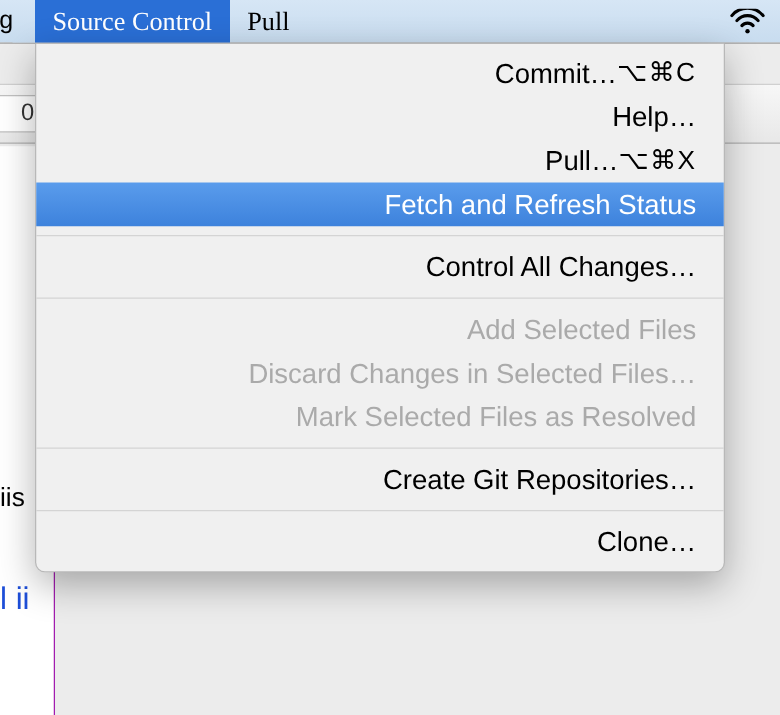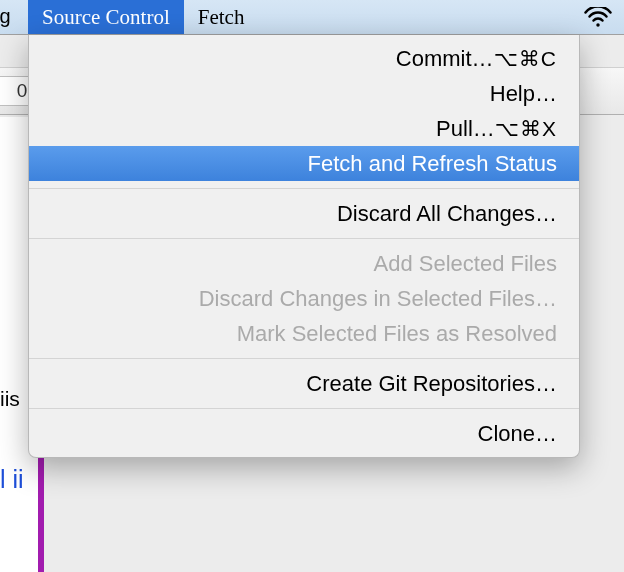--- a/index.html
+++ b/index.html
@@ -97,21 +97,21 @@
       color: #333;
       font-size: 19px;
     }
     .bg-side {
       position: absolute;
       top: 82px;
       left: 0;
       width: 44px;
       height: 455px;
       background: #fff;
-      border-right: 6px solid #a21caf;
+      border-right: 1px solid #a21caf;
     }
     .bg-text1 {
       position: absolute;
       top: 270px;
       left: 0;
       color: #000;
       font-size: 21px;
     }
     .bg-text2 {
       position: absolute;
@@ -168,21 +168,21 @@
 </head>
 <body>
 
 <div class="menubar">
   <div class="menubar-cut-left">g</div>
   <div class="menubar-spacer-left"></div>
   <div class="menubar-item active">
     <span>Source Control</span>
   </div>
   <div class="menubar-item">
-    <span>Fetch</span>
+    <span>Pull</span>
   </div>
   <div class="menubar-flex"></div>
   <div class="wifi-icon">
     <svg viewBox="0 0 28 20">
       <path d="M 14 18 L 14 18" stroke="#000" stroke-width="3.5" stroke-linecap="round" fill="none"></path>
       <path d="M 9.5 13.5 A 6 6 0 0 1 18.5 13.5" stroke="#000" stroke-width="2.5" stroke-linecap="round" fill="none"></path>
       <path d="M 5.5 9.5 A 11 11 0 0 1 22.5 9.5" stroke="#000" stroke-width="2.5" stroke-linecap="round" fill="none"></path>
       <path d="M 1.5 5.5 A 16 16 0 0 1 26.5 5.5" stroke="#000" stroke-width="2.5" stroke-linecap="round" fill="none"></path>
     </svg>
   </div>
@@ -213,21 +213,21 @@
     <span class="menu-item-label">Pull…</span>
     <span class="menu-item-shortcut">⌥⌘X</span>
   </div>
   <div class="menu-item highlighted">
     <span class="menu-item-label">Fetch and Refresh Status</span>
   </div>
 
   <div class="menu-separator"></div>
 
   <div class="menu-item">
-    <span class="menu-item-label">Discard All Changes…</span>
+    <span class="menu-item-label">Control All Changes…</span>
   </div>
 
   <div class="menu-separator"></div>
 
   <div class="menu-item disabled">
     <span class="menu-item-label">Add Selected Files</span>
   </div>
   <div class="menu-item disabled">
     <span class="menu-item-label">Discard Changes in Selected Files…</span>
   </div>

